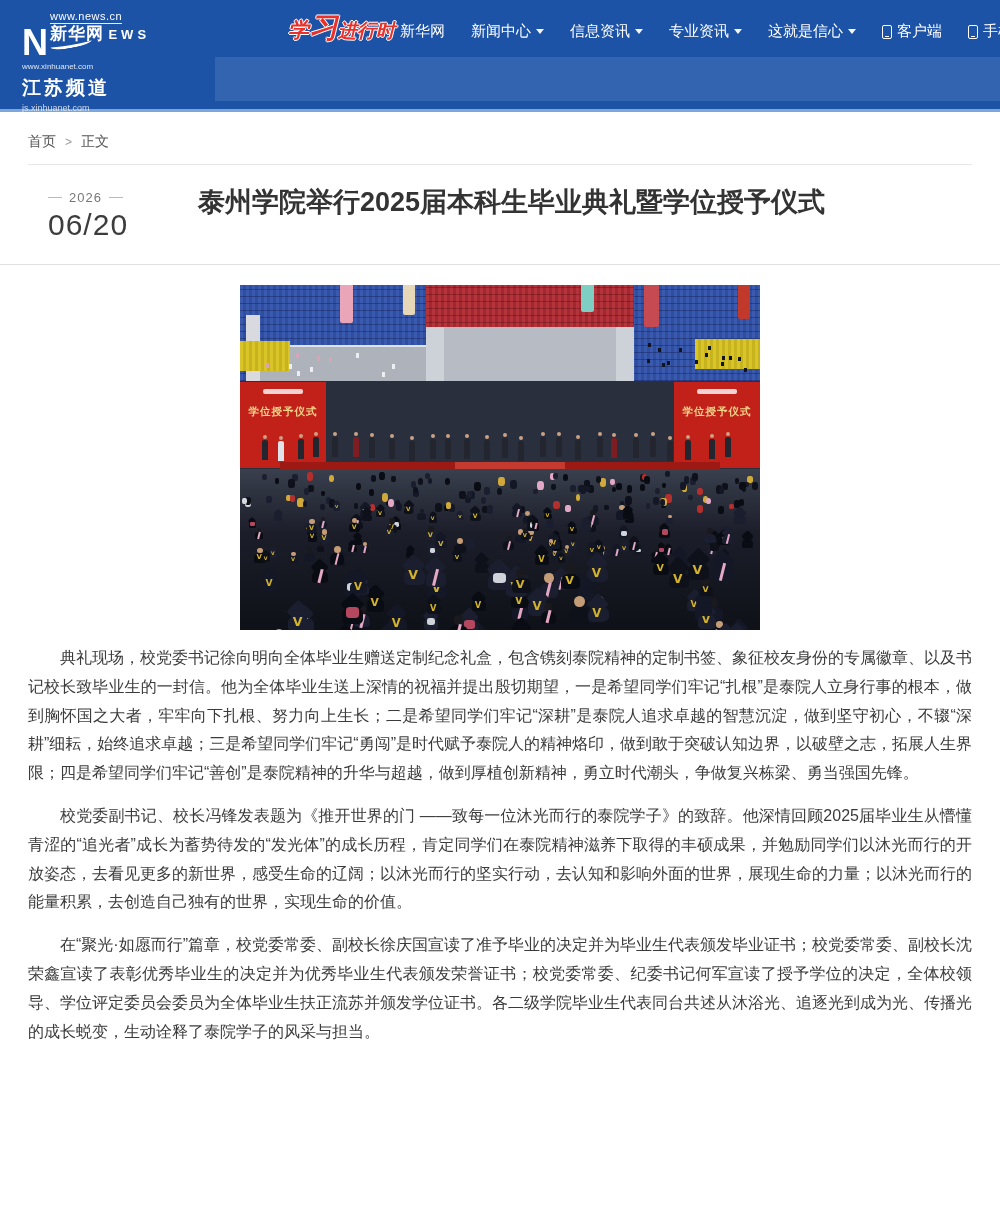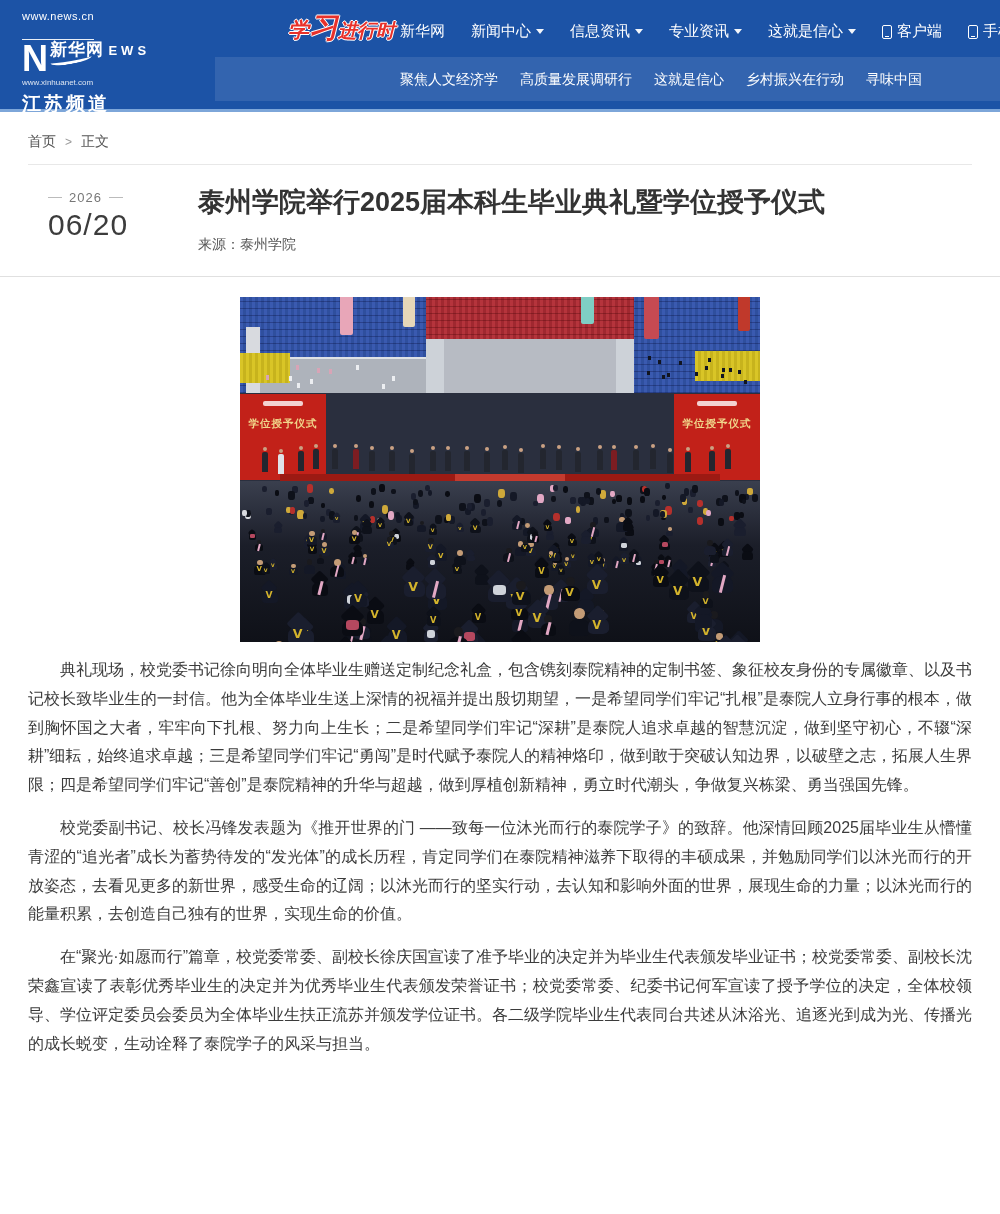--- a/index.html
+++ b/index.html
@@ -5,21 +5,21 @@
   * { margin:0; padding:0; box-sizing:border-box; }
   html,body { background:#fff; }
   body {
     width:1000px; height:1214px; margin:0 auto; position:relative;
     font-family:"Liberation Sans","DejaVu Sans",sans-serif; overflow:hidden;
   }
   
   .site-header { position:relative; width:1000px; height:112px; background:#1c53a6; border-bottom:3px solid #7da6d9; }
   .subnav-band { position:absolute; left:215px; right:0; top:57px; height:44px; background:rgba(255,255,255,.10); }
   .logo-block { position:absolute; left:22px; top:6px; color:#fff; }
-  .logo-url { font-size:11px; letter-spacing:.5px; border-bottom:1px solid rgba(255,255,255,.9); padding-bottom:17px; display:inline-block; }
+  .logo-url { font-size:11px; letter-spacing:.5px; border-bottom:1px solid rgba(255,255,255,.9); padding-bottom:1px; display:inline-block;margin-left:28px; }
   .logo-main { display:flex; align-items:flex-start; margin-top:1px; }
   .logo-n { font-size:36px; font-weight:900; line-height:36px; }
   .logo-right { margin-left:2px; }
   .logo-cn { font-size:17px; font-weight:bold; letter-spacing:1px; line-height:18px; }
   .logo-ews { font-size:13px; font-weight:bold; letter-spacing:4px; line-height:14px; }
   .logo-swoosh { display:block; width:42px; height:9px; border-bottom:3px solid #fff; border-radius:50%; transform:rotate(-10deg); margin-top:-4px; }
   .logo-sub { font-size:8px; color:rgba(255,255,255,.85); margin-top:1px; }
   .channel { font-size:19px; font-weight:bold; letter-spacing:3px; margin-top:4px; }
   .channel-url { font-size:9px; color:rgba(255,255,255,.75); margin-top:2px; }
   .campaign { position:absolute; left:288px; top:16px; color:#e8312a; font-style:italic; font-weight:bold; white-space:nowrap;
@@ -130,48 +130,40 @@
       </a>
       <a class="nav-item">
         <span class="nav-icon"></span>
         <span>客户端</span>
       </a>
       <a class="nav-item">
         <span class="nav-icon"></span>
         <span>手机版</span>
       </a>
     </nav>
-  <nav class="sub-nav">
-      <a class="subnav-item">聚焦人文经济学</a>
-      <a class="subnav-item">高质量发展调研行</a>
-      <a class="subnav-item">这就是信心</a>
-      <a class="subnav-item">乡村振兴在行动</a>
-      <a class="subnav-item">寻味中国</a>
-    </nav>
 </header>
 
 <div class="breadcrumb">
   <a class="crumb-home">首页</a>
   <span class="crumb-sep">&gt;</span>
   <span class="crumb-current">正文</span>
 </div>
 <div class="rule-1"></div>
 
 <div class="article-head">
   <div class="date-col">
     <div class="date-year">
       <span class="dash"></span>
       <span>2026</span>
       <span class="dash"></span>
     </div>
     <div class="date-md">06/20</div>
   </div>
   <div class="title-col">
     <h1 class="page-title">泰州学院举行2025届本科生毕业典礼暨学位授予仪式</h1>
-    <div class="source-line">来源：泰州学院</div>
   </div>
 </div>
 <div class="rule-2"></div>
 
 <div class="article-body">
 
   <figure class="photo">
     <div class="ph-stands">
       <div class="blue-seats bs-left"></div>
       <div class="blue-seats bs-right"></div>

